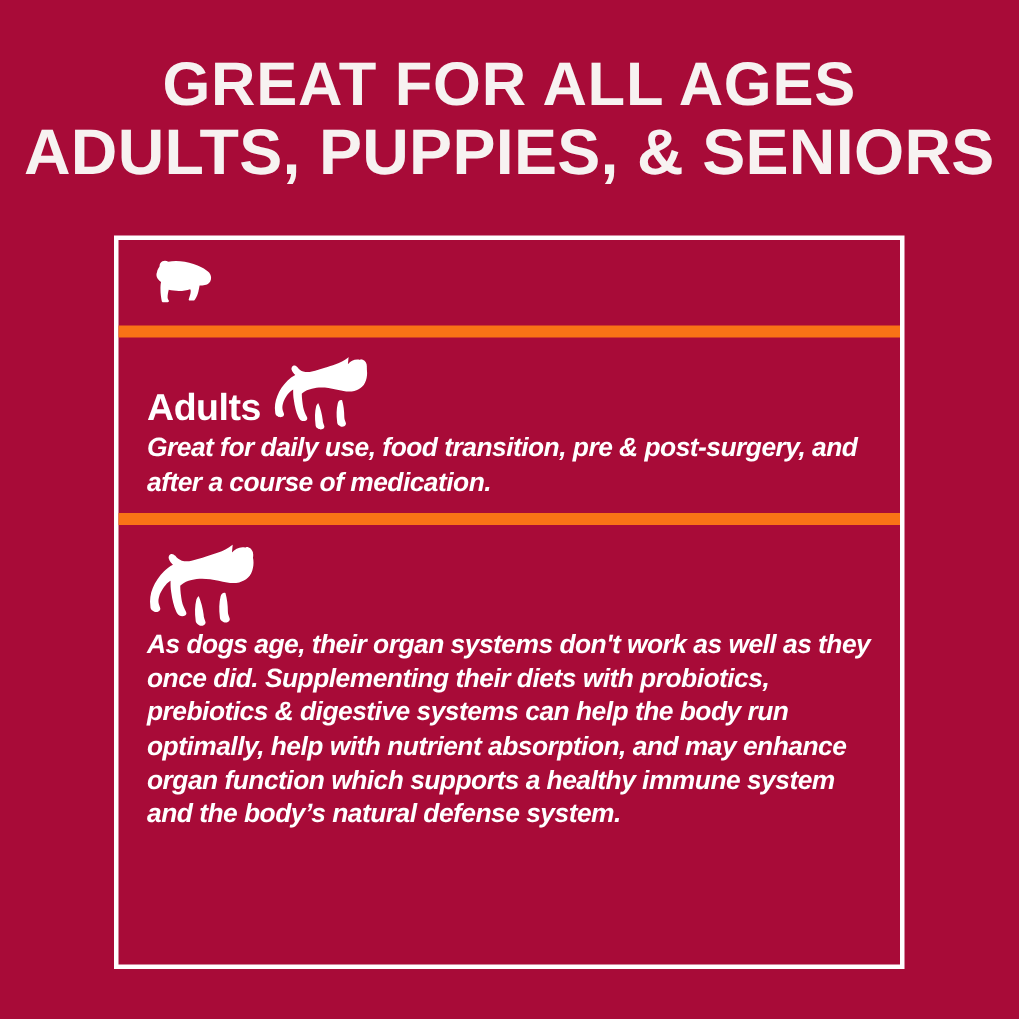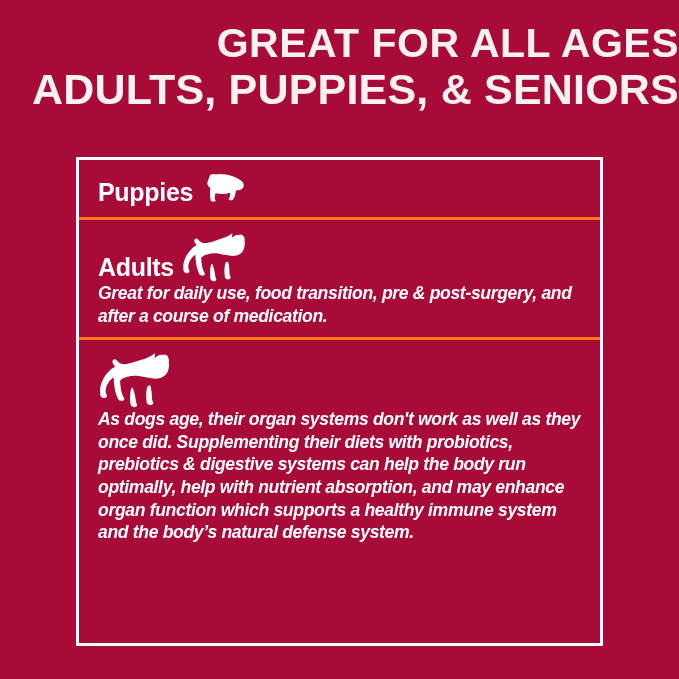--- a/index.html
+++ b/index.html
@@ -10,23 +10,23 @@
     width: 679px;
     height: 679px;
     background: #a80b38;
     font-family: "Liberation Sans", sans-serif;
     overflow: hidden;
     position: relative;
   }
 
   
   .headline {
-    text-align: right;
+    text-align: center;
     color: #f7f2f1;
-    padding-top: 21px;
+    padding-top: 34px;
   }
   .headline-line1 {
     display: block;
     font-family: "Liberation Sans", sans-serif;
     font-weight: bold;
     font-size: 41px;
     letter-spacing: 0.5px;
     line-height: 44px;
     white-space: nowrap;
   }
@@ -50,21 +50,21 @@
     border: 3px solid #ffffff;
     box-sizing: border-box;
   }
 
   .panel {
     position: relative;
     box-sizing: border-box;
     padding: 13px 16px 10px 19px;
   }
   .panel + .panel {
-    border-top: 3px solid #f97316;
+    border-top: 8px solid #f97316;
   }
 
   .panel-head {
     display: flex;
     align-items: flex-end;
     gap: 8px;
     margin: 0 0 1px 0;
     min-height: 30px;
   }
   .panel-title {
@@ -102,21 +102,20 @@
 
 <div class="headline">
   <span class="headline-line1">GREAT FOR ALL AGES</span>
   <span class="headline-line2">ADULTS, PUPPIES, &amp; SENIORS</span>
 </div>
 
 <div class="panels-frame">
 
   <div class="panel">
     <div class="panel-head">
-      <span class="panel-title">Puppies</span>
       <span class="dog-icon icon-puppy">
         <svg viewBox="0 0 120 86" xmlns="http://www.w3.org/2000/svg" width="48" height="34">
           <path fill="#ffffff" d="M16 22c2-10 9-16 19-18 8-2 18-2 28 0 10 2 20 5 28 9 6 3 10 6 13 9 3 4 4 8 3 12-1 5-5 8-10 9-3 1-6 1-9 1 0 0-1 6-2 10-1 5-3 9-5 12-1 2-2 3-3 3h-7c-1 0-2-1-1-3 1-3 3-8 3-12 0-2 0-3-1-4-5 2-12 3-19 3-6 0-12-1-17-2-1 4-2 9-2 13 0 2 1 3 2 5 1 1 0 3-2 3h-7c-2 0-3-1-3-3-1-5-2-12-2-18 0-5 0-9 1-13-3-2-6-5-7-8-1-3-1-6 0-8z"></path>
           <path fill="#ffffff" d="M22 6c3-4 9-5 13-2 3 2 5 6 5 10 0 3-1 6-3 8-3-3-8-5-12-6-4-1-6-5-3-10z"></path>
         </svg>
       </span>
     </div>
   </div>
 
   <div class="panel">

